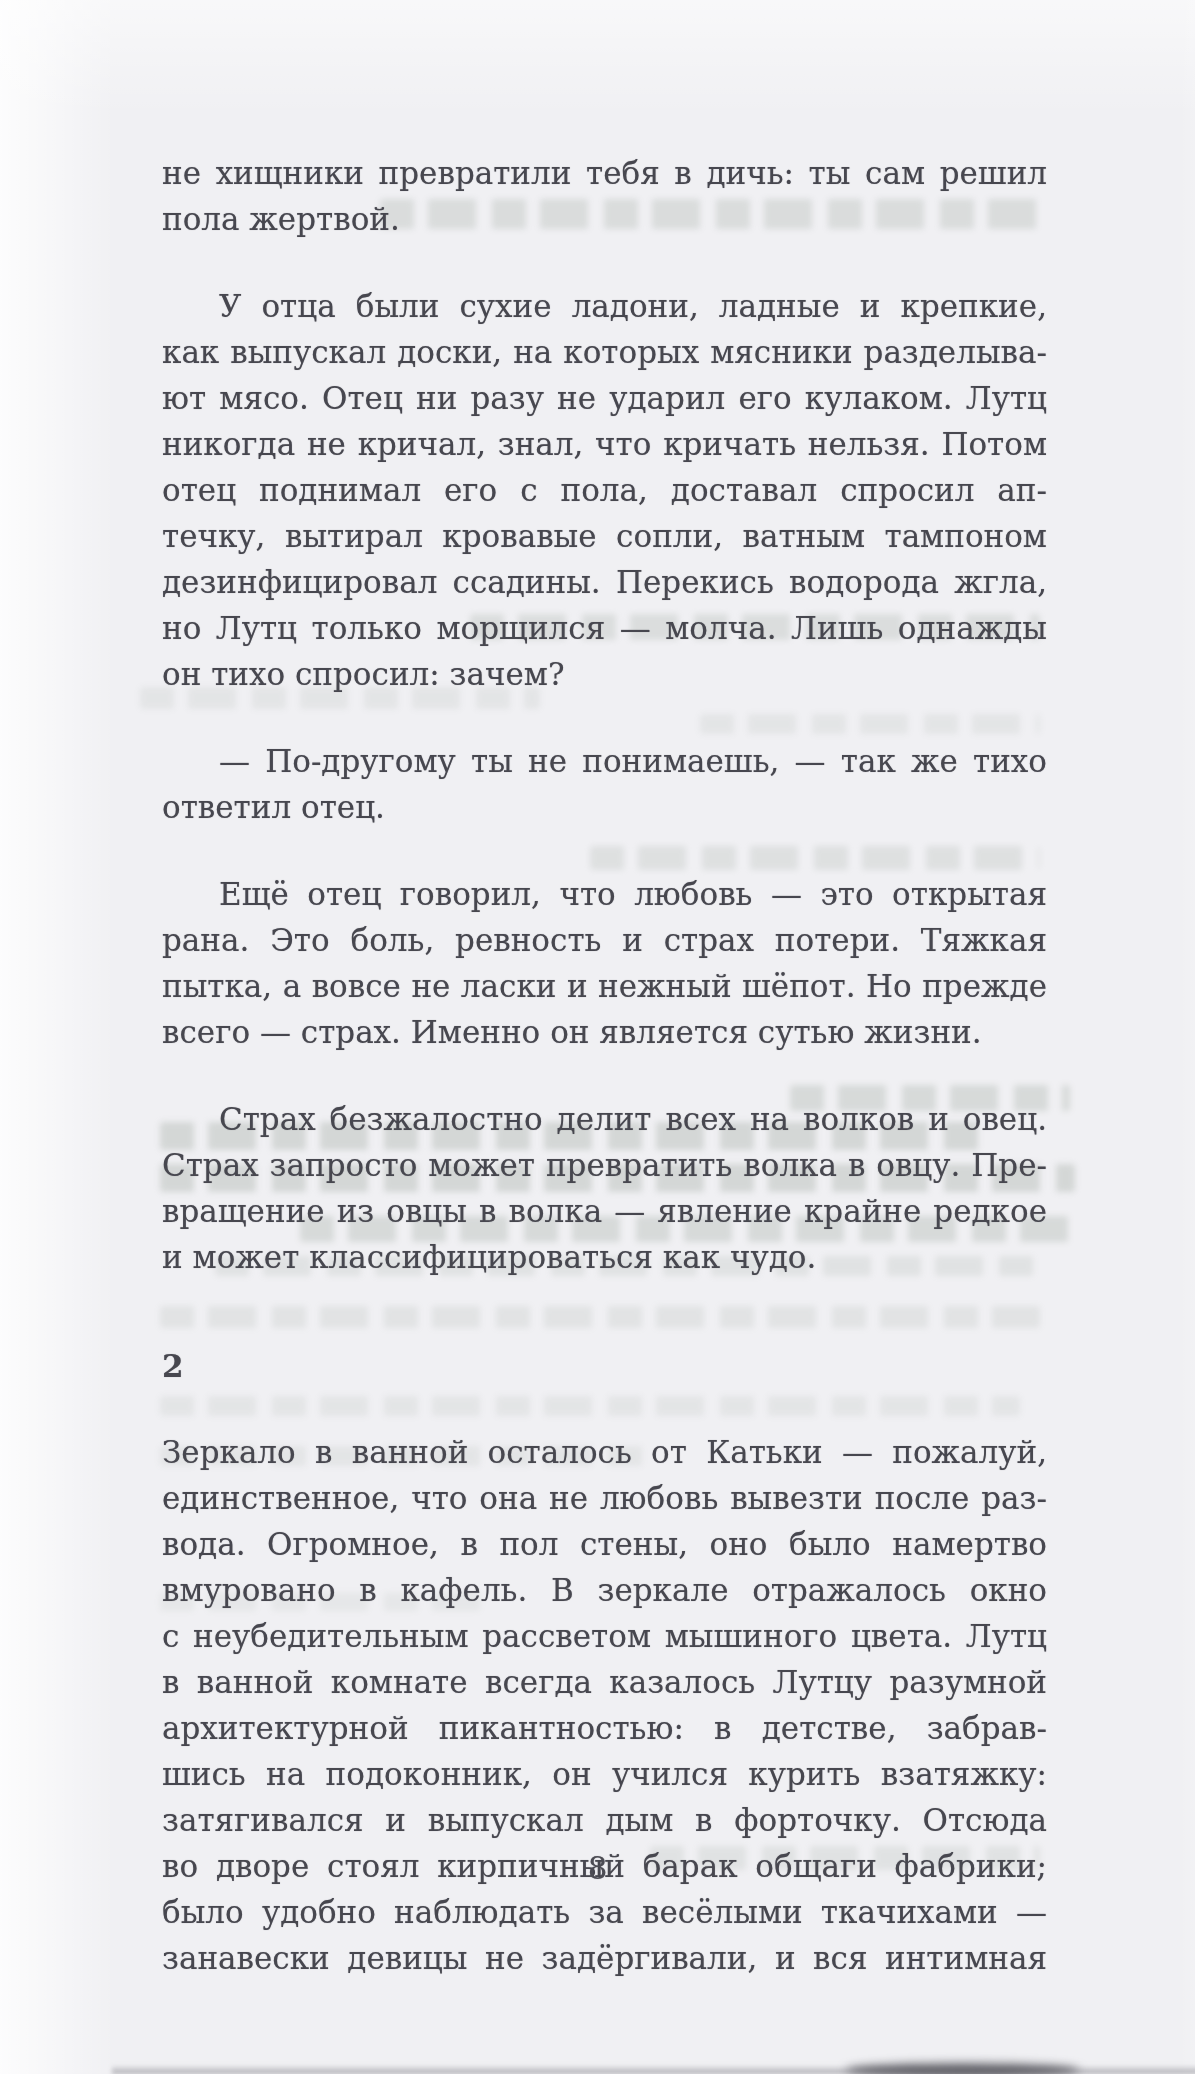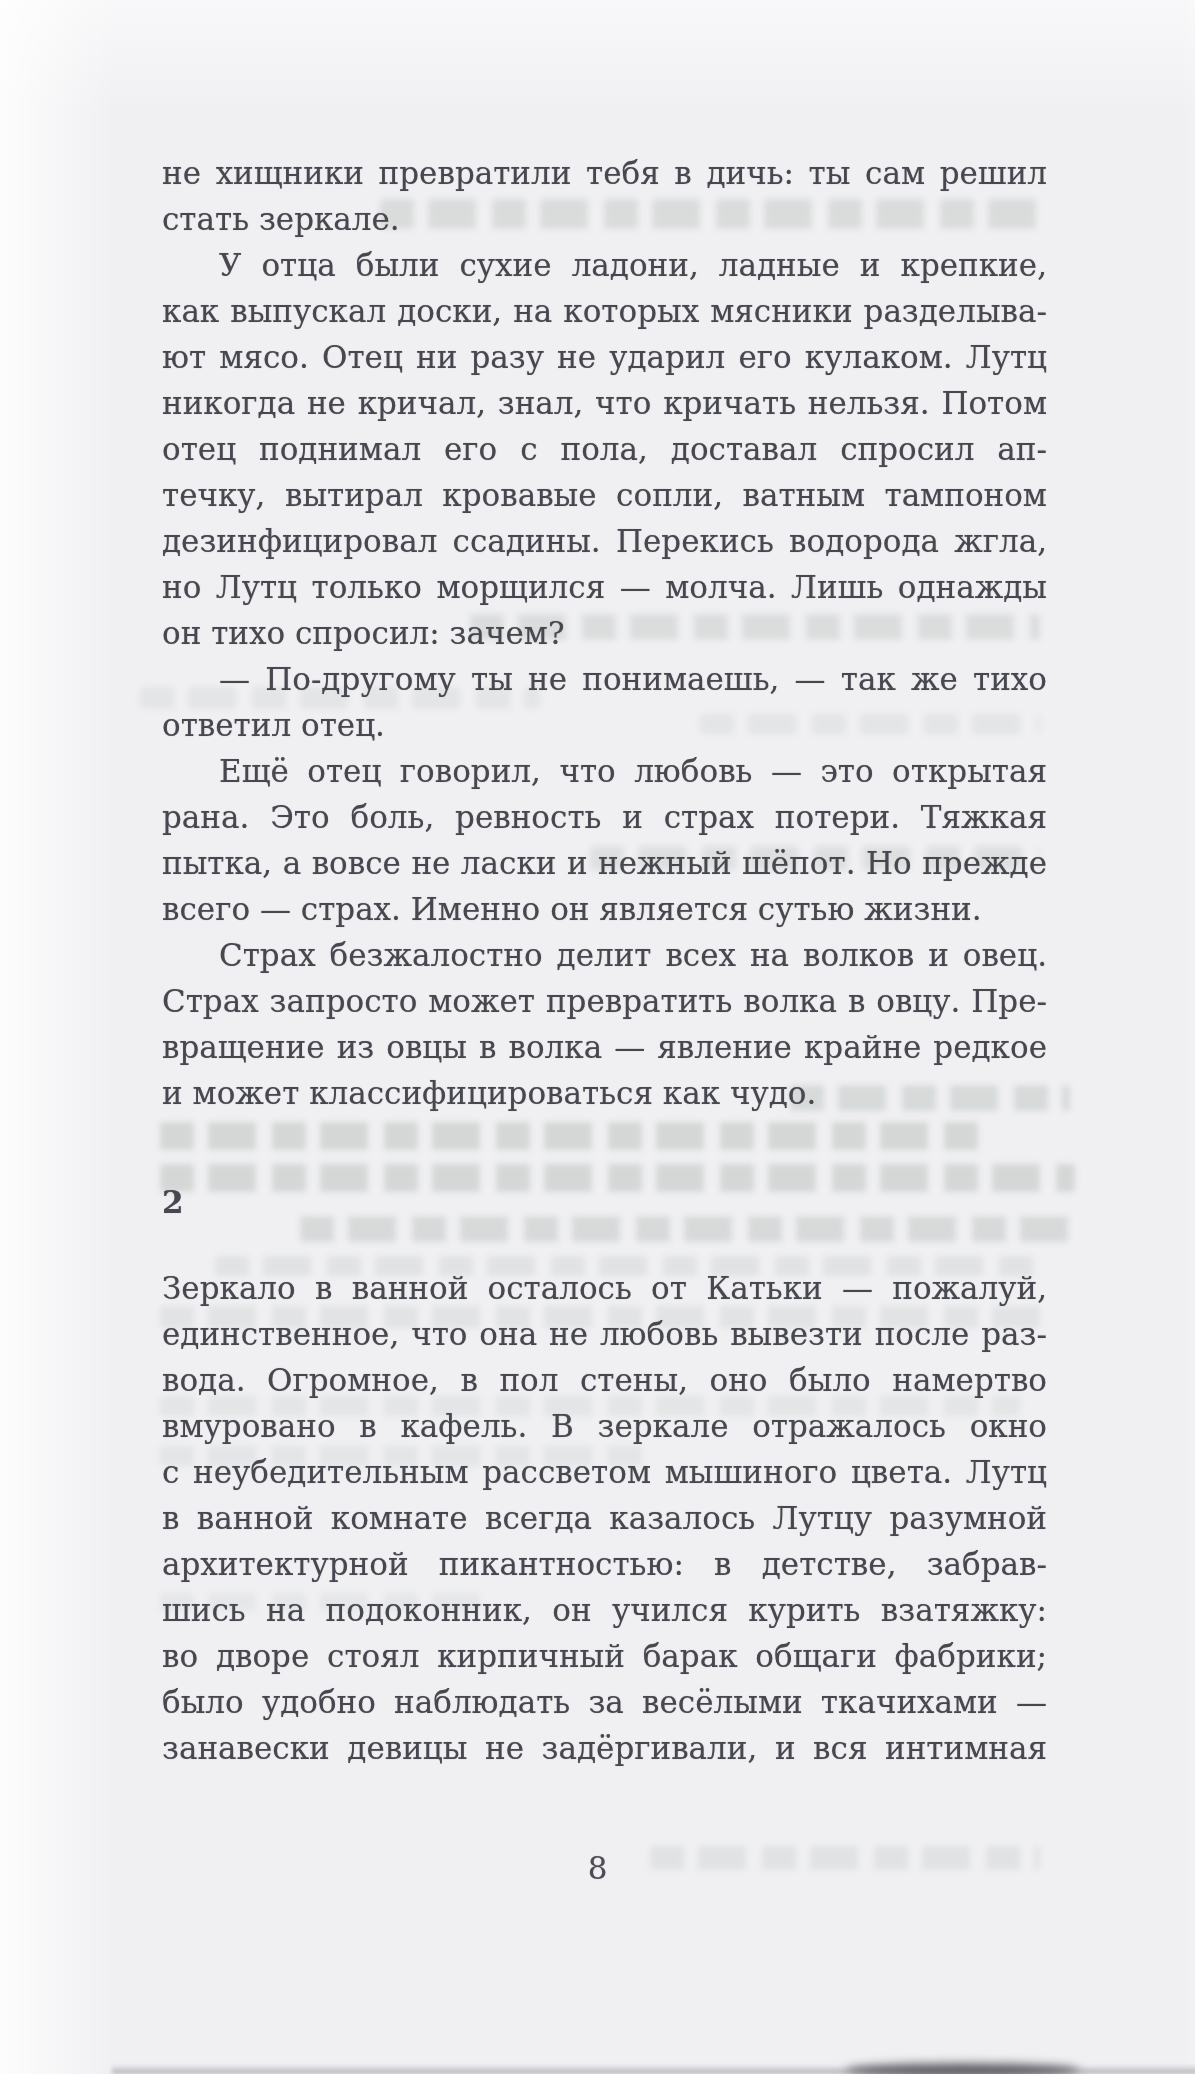--- a/index.html
+++ b/index.html
@@ -50,21 +50,21 @@
   }
   .para{margin:0;}
   .line{
     height:46px;line-height:46px;
     white-space:normal;
     overflow:hidden;
     text-align:left;
   }
   .line.j::after{content:"";display:inline-block;width:100%;height:0;}
   .line.j{text-align:justify;text-align-last:justify;}
-  .line.ind{text-indent:57px;}
+  .line.ind{text-indent:57px;margin-top:41px;}
   .section-heading{
     height:46px;line-height:46px;
     margin-top:63px;margin-bottom:40px;
     font-weight:700;
     font-size:31px;
   }
   .pagenum{
     position:absolute;left:0;top:1845px;width:1195px;
     height:46px;line-height:46px;
     text-align:center;
@@ -117,21 +117,21 @@
   <div class="ghost g5"></div>
   <div class="ghost g10"></div>
   <div class="ghost g11"></div>
   <div class="ghost g12"></div>
   <div class="ghost g14"></div>
   <div class="ghost g13"></div>
 
   <div class="textblock" style="color: rgb(71, 71, 79);">
       <div class="para">
         <div class="line j">не хищники превратили тебя в дичь: ты сам решил</div>
-        <div class="line">стать зеркале.</div>
+        <div class="line">пола жертвой.</div>
       </div>
       <div class="para">
         <div class="line j ind">У отца были сухие ладони, ладные и крепкие,</div>
         <div class="line j">как выпускал доски, на которых мясники разделыва-</div>
         <div class="line j">ют мясо. Отец ни разу не ударил его кулаком. Лутц</div>
         <div class="line j">никогда не кричал, знал, что кричать нельзя. Потом</div>
         <div class="line j">отец поднимал его с пола, доставал спросил ап-</div>
         <div class="line j">течку, вытирал кровавые сопли, ватным тампоном</div>
         <div class="line j">дезинфицировал ссадины. Перекись водорода жгла,</div>
         <div class="line j">но Лутц только морщился — молча. Лишь однажды</div>
@@ -156,20 +156,21 @@
       <div class="section-heading">2</div>
       <div class="para">
         <div class="line j">Зеркало в ванной осталось от Катьки — пожалуй,</div>
         <div class="line j">единственное, что она не любовь вывезти после раз-</div>
         <div class="line j">вода. Огромное, в пол стены, оно было намертво</div>
         <div class="line j">вмуровано в кафель. В зеркале отражалось окно</div>
         <div class="line j">с неубедительным рассветом мышиного цвета. Лутц</div>
         <div class="line j">в ванной комнате всегда казалось Лутцу разумной</div>
         <div class="line j">архитектурной пикантностью: в детстве, забрав-</div>
         <div class="line j">шись на подоконник, он учился курить взатяжку:</div>
+        <div class="line j">затягивался и выпускал дым в форточку. Отсюда</div>
         <div class="line j">во дворе стоял кирпичный барак общаги фабрики;</div>
         <div class="line j">было удобно наблюдать за весёлыми ткачихами —</div>
         <div class="line j">занавески девицы не задёргивали, и вся интимная</div>
       </div>
     </div>
 
   <div class="pagenum">8</div>
 
   <div class="edge-left"></div>
   <div class="edge-top"></div>

